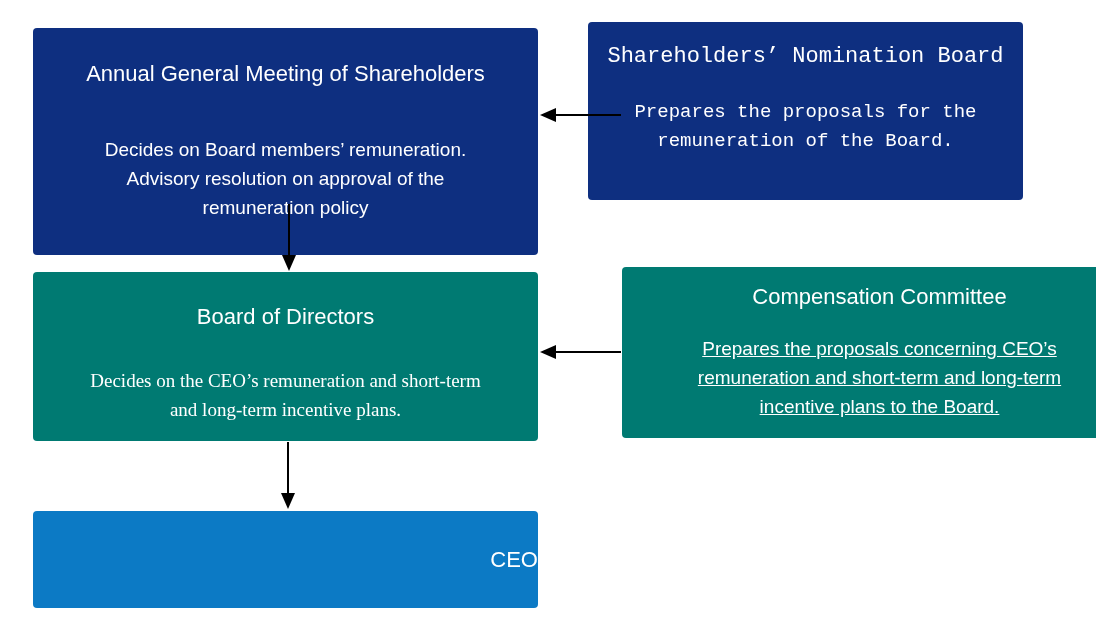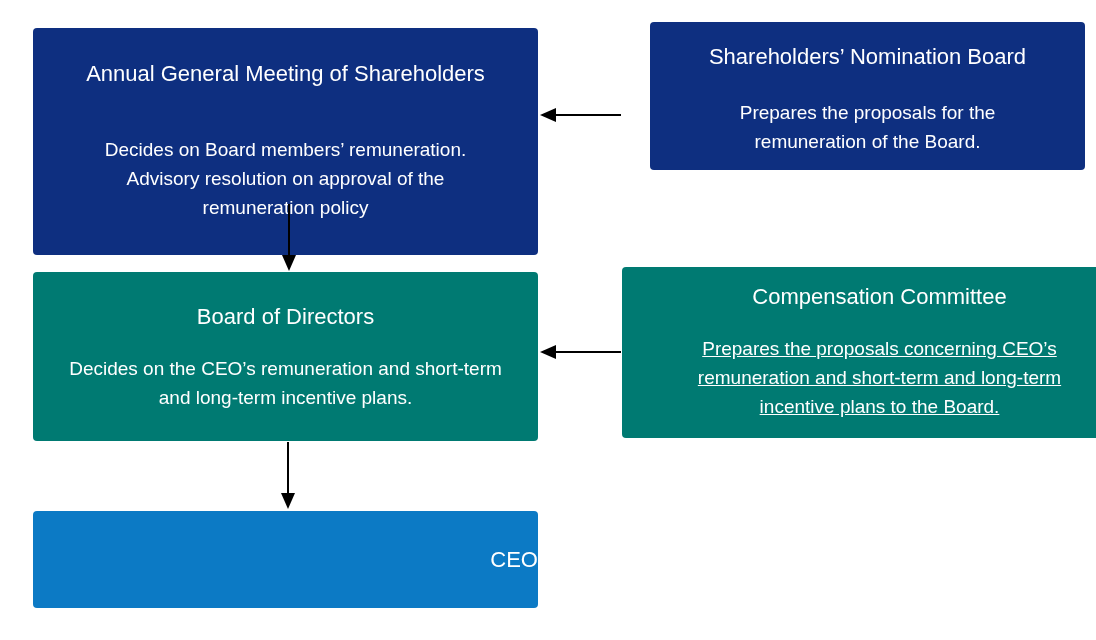--- a/index.html
+++ b/index.html
@@ -36,25 +36,25 @@
     font-size: 19px;
     line-height: 29px;
     font-weight: 400;
     color: #ffffff;
     white-space: pre-line;
   }
 
   #box-agm   { left: 33px;  top: 28px;  width: 505px; height: 227px; padding-top: 33px; }
   #box-agm .body { margin-top: 48px; }
 
-  #box-snb   { left: 650px; top: 22px;  width: 435px; height: 148px; padding-top: 22px; }
+  #box-snb   { left: 588px; top: 22px;  width: 435px; height: 178px; padding-top: 22px; font-family: Liberation Mono, monospace; }
   #box-snb .body { margin-top: 28px; }
 
   #box-board { left: 33px;  top: 272px; width: 505px; height: 169px; padding-top: 32px; }
-  #box-board .body { margin-top: 24px; }
+  #box-board .body { margin-top: 36px; font-family: Liberation Serif, serif; }
 
   #box-cc    { left: 622px; top: 267px; width: 515px; height: 171px; padding-top: 17px; }
   #box-cc .body { margin-top: 24px; text-decoration: underline; }
 
   #box-ceo   { left: 33px;  top: 511px; width: 505px; height: 97px;
                display: flex; align-items: center; justify-content: flex-end; }
 
   svg.arrows {
     position: absolute;
     left: 0; top: 0;

